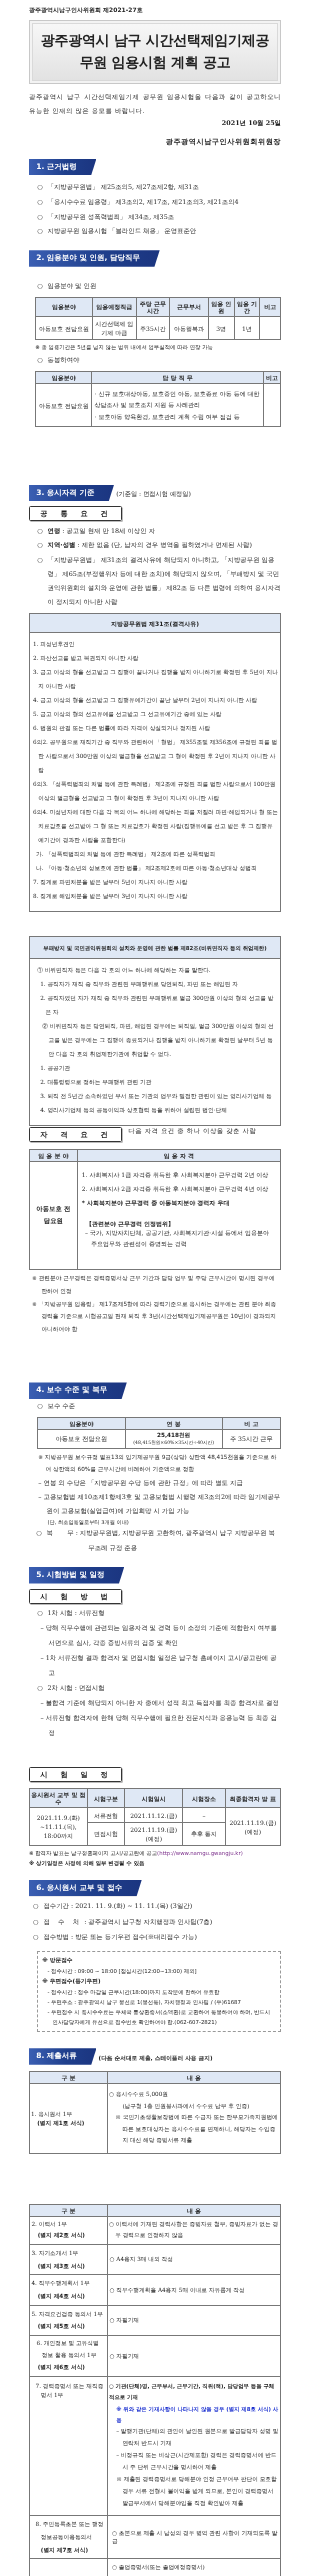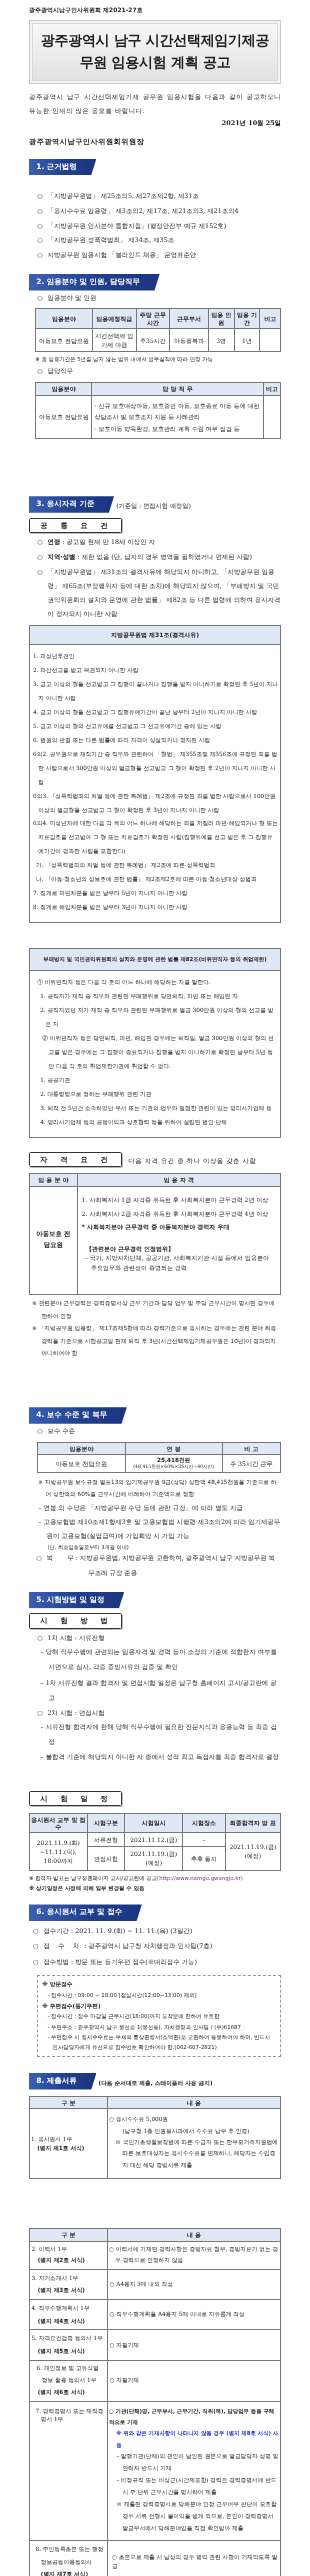--- a/index.html
+++ b/index.html
@@ -26,21 +26,21 @@
     border: 0.5px solid #d9d9d9;
     text-align: center;
     font-family: "DejaVu Sans", sans-serif;
     font-weight: bold;
     font-size: 14px;
     padding: 6.2px 2.1px;
     letter-spacing: -0.3px;
   }
   .intro { font-size: 6.4px; line-height: 2.2; text-align: justify; letter-spacing: 0.5px; }
   .date { text-align: right; font-weight: bold; font-size: 6.4px; margin-top: 1px; }
-  .signer { text-align: left; font-weight: bold; font-size: 7.2px; margin-top: 7.2px; letter-spacing: 0.5px; }
+  .signer { text-align: right; font-weight: bold; font-size: 7.2px; margin-top: 7.2px; letter-spacing: 0.5px; }
   .sec-header {
     display: inline-block;
     position: relative;
     margin-top: 11.3px;
     height: 16.5px;
     padding: 0 19.6px 0 7.2px;
     background: linear-gradient(90deg, #3b5fb3 0%, #1f3f8c 55%, #1b3580 100%);
     color: #fff;
     font-family: "DejaVu Sans", sans-serif;
     font-weight: bold;
@@ -118,31 +118,30 @@
   <div class="doc-no">광주광역시남구인사위원회 제2021-27호</div>
   <div class="title-box">
     <div class="title-inner">광주광역시 남구 시간선택제임기제공무원 임용시험 계획 공고</div>
   </div>
   <div class="intro">광주광역시 남구 시간선택제임기제 공무원 임용시험을 다음과 같이 공고하오니 유능한 인재의 많은 응모를 바랍니다.</div>
   <div class="date">2021년  10월  25일</div>
   <div class="signer">광주광역시남구인사위원회위원장</div>
 
   
   <div class="sec-header">1. 근거법령</div>
-  <div style="margin-top:14px">
+  <div style="margin-top:5px">
     <div class="bullet"><span class="circ">○</span><span>「지방공무원법」 제25조의5, 제27조제2항, 제31조</span></div>
     <div class="bullet"><span class="circ">○</span><span>「응시수수료 임용령」 제3조의2, 제17조, 제21조의3, 제21조의4</span></div>
-    <div class="bullet"><span class="circ">○</span><span>「지방공무원 인사분야 통합지침」(행정안전부 예규 제152호)</span></div>
     <div class="bullet"><span class="circ">○</span><span>「지방공무원 성폭력범죄」 제34조, 제35조</span></div>
     <div class="bullet"><span class="circ">○</span><span>지방공무원 임용시험 「블라인드 채용」 운영표준안</span></div>
   </div>
 
   
   <div class="sec-header">2. 임용분야 및 인원, 담당직무</div>
-  <div class="bullet" style="margin-top:0"><span class="circ">○</span><span>임용분야 및 인원</span></div>
+  <div class="bullet" style="margin-top:12px"><span class="circ">○</span><span>임용분야 및 인원</span></div>
   <table class="tbl" style="margin-left:6.2px; width:calc(100% - 6.2px)">
     <tbody>
         <tr>
       <th style="width:22%">임용분야</th>
       <th style="width:17%">임용예정직급</th>
       <th style="width:13%">주당 근무시간</th>
       <th style="width:15%">근무부서</th>
       <th style="width:10%">임용 인원</th>
       <th style="width:10%">임용 기간</th>
       <th style="width:8%">비고</th>
@@ -152,21 +151,21 @@
       <td>시간선택제 임기제 마급</td>
       <td>주35시간</td>
       <td>아동행복과</td>
       <td>3명</td>
       <td>1년</td>
       <td></td>
     </tr>
   </tbody>
     </table>
   <div class="note-sm" style="margin:2.1px 0 0 6.2px">※ 총 임용기간은 5년을 넘지 않는 범위 내에서 업무실적에 따라 연장 가능</div>
-  <div class="bullet"><span class="circ">○</span><span>담당직무</span></div>
+  <div class="bullet"><span class="circ">○</span><span>동봉하여야</span></div>
   <table class="tbl" style="margin-left:6.2px; width:calc(100% - 6.2px)">
     <tbody>
         <tr>
       <th style="width:23%">임용분야</th>
       <th>담 당 직 무</th>
       <th style="width:7%">비고</th>
     </tr>
     <tr>
       <td>아동보호 전담요원</td>
       <td class="left" style="line-height:1.9; padding:4.1px 2.1px">
@@ -220,21 +219,21 @@
       <div class="it" style="padding-left:8.2px">1. 공직자가 재직 중 직무와 관련된 부패행위로 당연퇴직, 파면 또는 해임된 자</div>
       <div class="it" style="padding-left:8.2px">2. 공직자였던 자가 재직 중 직무와 관련된 부패행위로 벌금 300만원 이상의 형의 선고를 받은 자</div>
       <div class="ind">② 비위면직자 등은 당연퇴직, 파면, 해임된 경우에는 퇴직일, 벌금 300만원 이상의 형의 선고를 받은 경우에는 그 집행이 종료되거나 집행을 받지 아니하기로 확정된 날부터 5년 동안 다음 각 호의 취업제한기관에 취업할 수 없다.</div>
       <div class="it" style="padding-left:8.2px">1. 공공기관</div>
       <div class="it" style="padding-left:8.2px">2. 대통령령으로 정하는 부패행위 관련 기관</div>
       <div class="it" style="padding-left:8.2px">3. 퇴직 전 5년간 소속하였던 부서 또는 기관의 업무와 밀접한 관련이 있는 영리사기업체 등</div>
       <div class="it" style="padding-left:8.2px">4. 영리사기업체 등의 공동이익과 상호협력 등을 위하여 설립된 법인·단체</div>
     </div>
   </div>
 
-  <div class="sec-row" style="margin-top:14px; align-items:flex-end">
+  <div class="sec-row" style="margin-top:1px; align-items:flex-start">
     <div class="box-label" style="margin-top:0">자 격 요 건</div>
     <span style="font-size:6.4px; margin-left:4.1px; letter-spacing:0.5px">다음 자격 요건 중 하나 이상을 갖춘 사람</span>
   </div>
   <table class="tbl" style="margin-top:6.2px">
     <tbody>
         <tr>
       <th style="width:19%">임 용 분 야</th>
       <th>임 용 자 격</th>
     </tr>
     <tr>
@@ -283,22 +282,22 @@
   <div class="sans" style="font-size:5.2px; padding-left:18.5px">(단, 최초임용일로부터 3개월 이내)</div>
   <div class="bullet" style="padding-left:49px; text-indent:-52px"><span class="circ" style="width:10.3px">○</span><span style="white-space:pre">복       무</span><span> : 지방공무원법, 지방공무원 교환하여, 광주광역시 남구 지방공무원 복무조례 규정 준용</span></div>
 
   
   <div class="sec-header">5. 시험방법 및 일정</div>
   <div><div class="box-label">시 험 방 법</div></div>
   <div class="bullet" style="margin-top:2.1px"><span class="circ">○</span><span>1차 시험 : 서류전형</span></div>
   <div class="sub" style="line-height:2.35">– 당해 직무수행에 관련되는 임용자격 및 경력 등이 소정의 기준에 적합한지 여부를 서면으로 심사, 각종 증빙서류의 검증 및 확인</div>
   <div class="sub" style="line-height:2.35">– 1차 서류전형 결과 합격자 및 면접시험 일정은 남구청 홈페이지 고시/공고란에 공고</div>
   <div class="bullet"><span class="circ">○</span><span>2차 시험 : 면접시험</span></div>
+  <div class="sub" style="line-height:2.35">– 불합격 기준에 해당되지 아니한 자 중에서 성적 최고 득점자를 최종 합격자로 결정</div>
   <div class="sub" style="line-height:2.35">– 서류전형 합격자에 한해 당해 직무수행에 필요한 전문지식과 응용능력 등 최종 검정</div>
-  <div class="sub" style="line-height:2.35">– 불합격 기준에 해당되지 아니한 자 중에서 성적 최고 득점자를 최종 합격자로 결정</div>
 
   <div style="height:20.6px"></div>
   <div><div class="box-label">시 험 일 정</div></div>
   <table class="tbl" style="margin-top:6.2px">
     <tbody>
         <tr>
       <th style="width:23%">응시원서 교부 및 접수</th>
       <th style="width:15%">시험구분</th>
       <th style="width:23%">시험일시</th>
       <th style="width:17%">시험장소</th>

